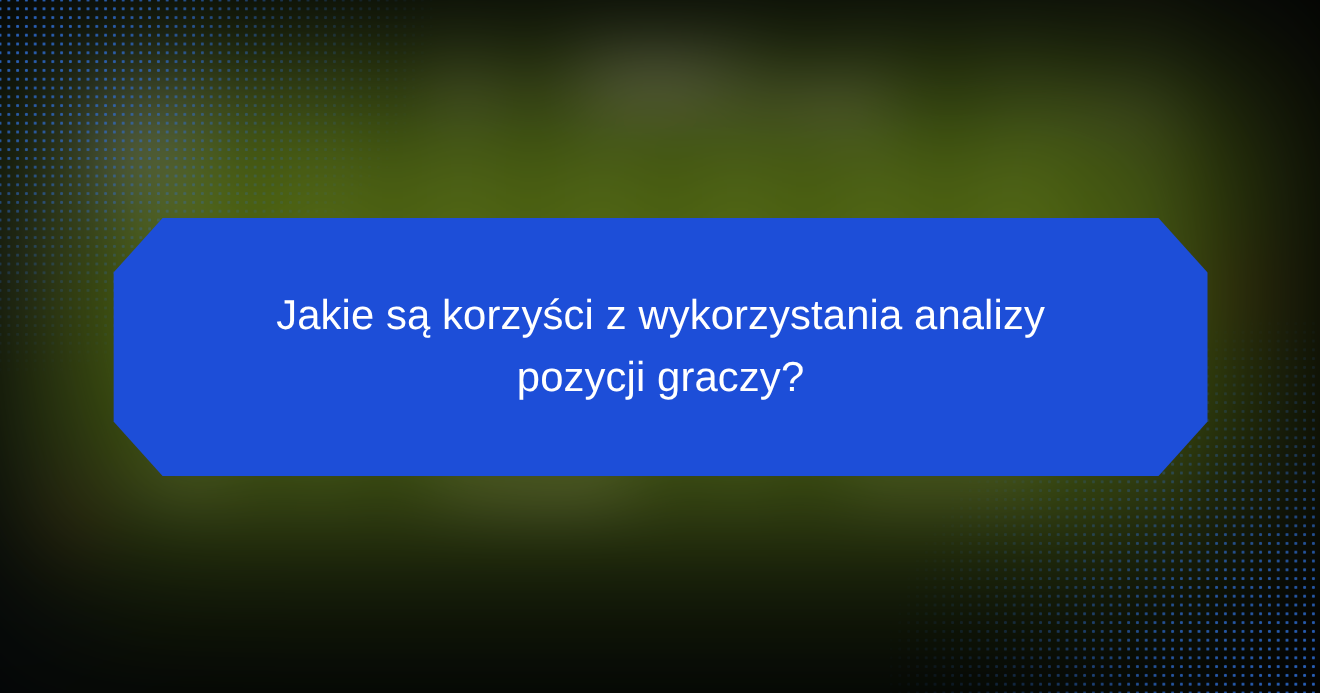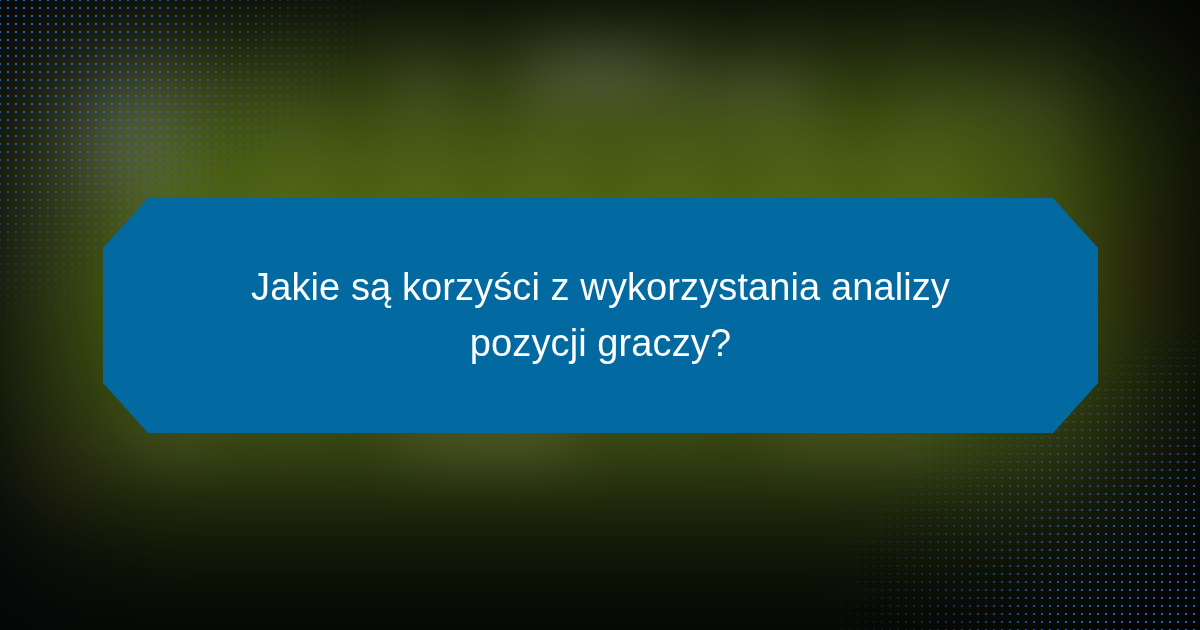--- a/index.html
+++ b/index.html
@@ -160,21 +160,21 @@
     mask-image: radial-gradient(ellipse 440px 380px at 470px 400px, rgba(0,0,0,1) 8%, rgba(0,0,0,0.85) 35%, rgba(0,0,0,0.30) 66%, rgba(0,0,0,0) 92%);
   }
 
   
   .headline-plate {
     position: absolute;
     left: 103px;
     top: 198px;
     width: 995px;
     height: 235px;
-    background: #0369a1;
+    background: #1d4ed8;
     clip-path: polygon(
       45px 0px,
       950px 0px,
       995px 50px,
       995px 185px,
       950px 235px,
       45px 235px,
       0px 185px,
       0px 50px
     );

